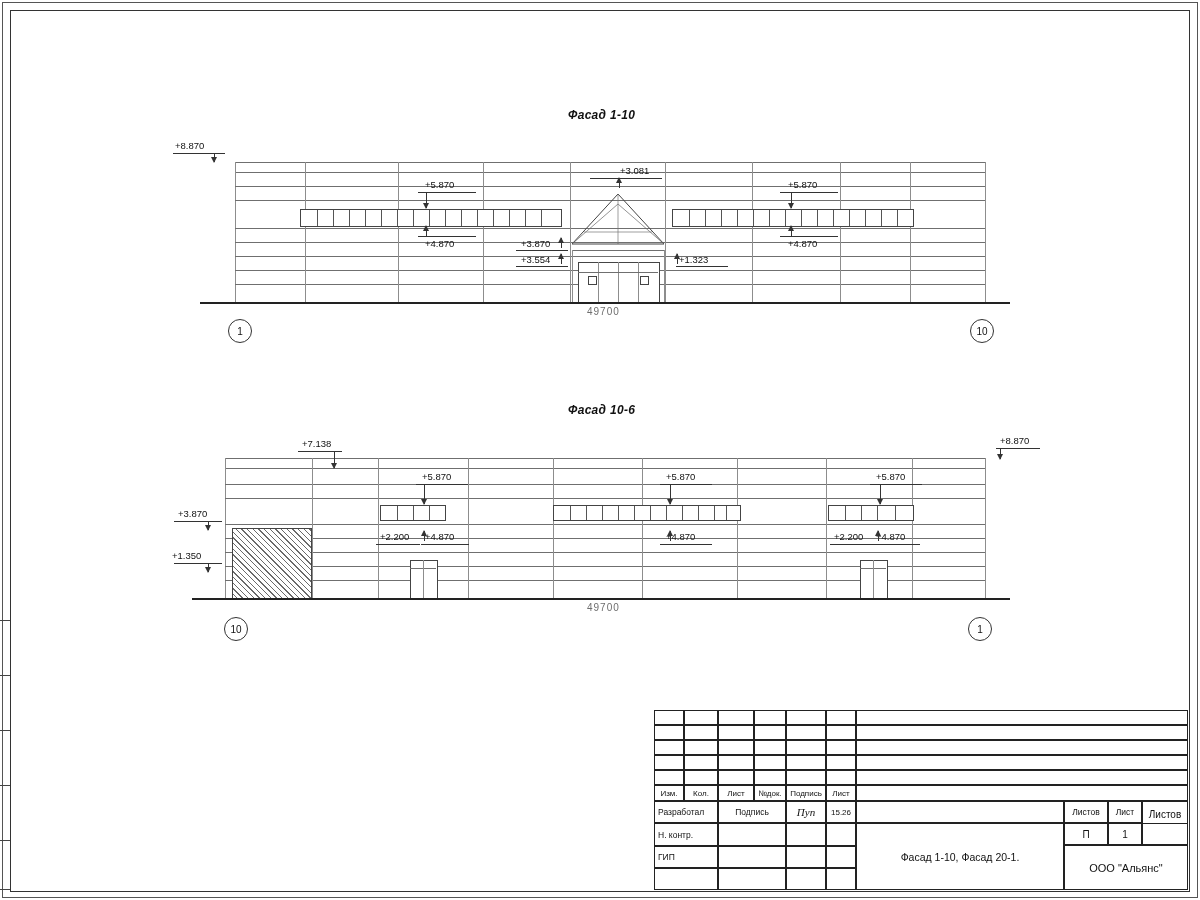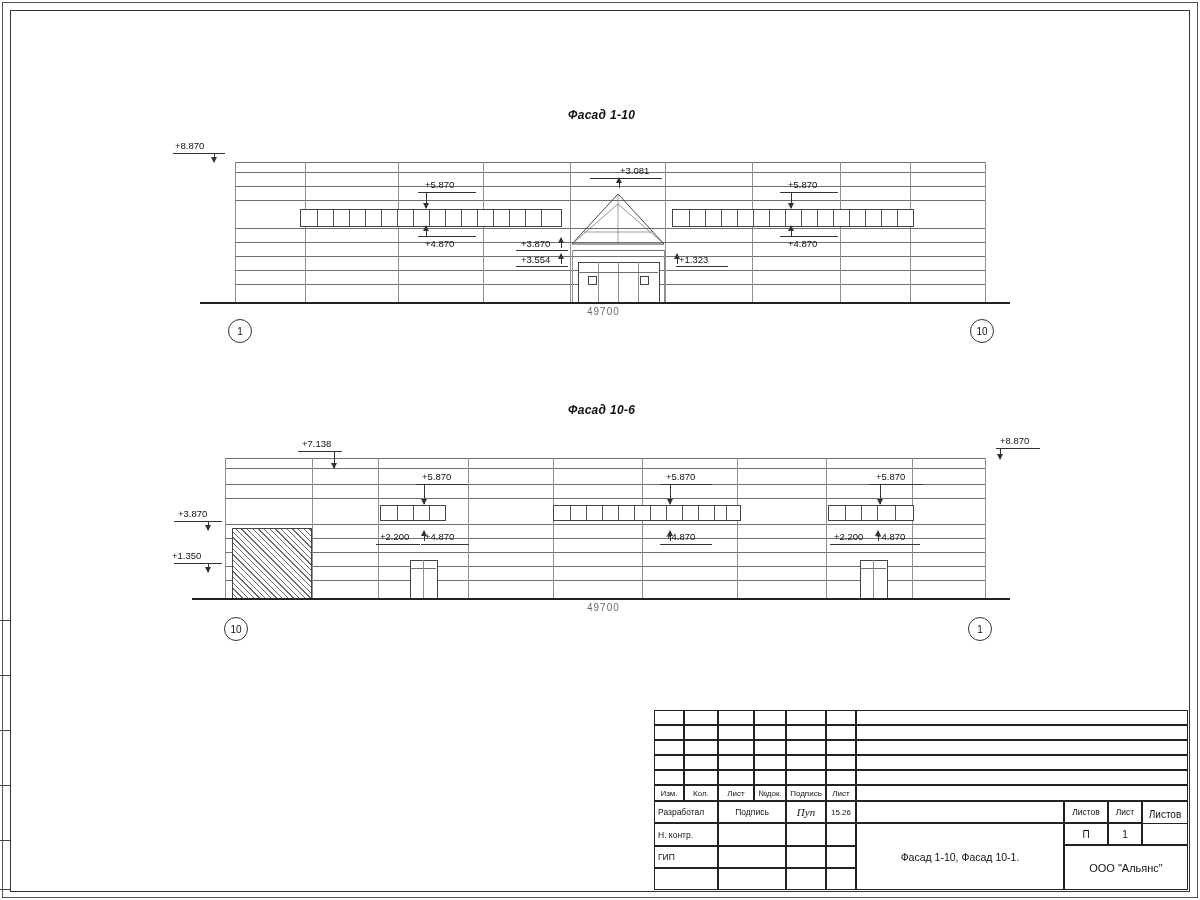--- a/index.html
+++ b/index.html
@@ -354,21 +354,21 @@
     <div class="tb-cell" style="left:1142px;top:801px;width:46px;height:27px;font-size:10px;">Листов</div>
 
     <div class="tb-cell" style="left:1064px;top:823px;width:44px;height:22px;font-size:10px;">П</div>
     <div class="tb-cell" style="left:1108px;top:823px;width:34px;height:22px;font-size:10px;">1</div>
     <div class="tb-cell" style="left:1142px;top:823px;width:46px;height:22px;font-size:10px;"></div>
 
     <div class="tb-cell left" style="left:654px;top:823px;width:64px;height:23px;font-size:8.5px;">Н. контр.</div>
     <div class="tb-cell" style="left:718px;top:823px;width:68px;height:23px;"></div>
     <div class="tb-cell" style="left:786px;top:823px;width:40px;height:23px;"></div>
     <div class="tb-cell" style="left:826px;top:823px;width:30px;height:23px;"></div>
-    <div class="tb-cell" style="left:856px;top:823px;width:208px;height:67px;font-size:10.5px;">Фасад 1-10, Фасад 10-1.</div>
+    <div class="tb-cell" style="left:856px;top:823px;width:208px;height:67px;font-size:10.5px;">Фасад 1-10, Фасад 20-1.</div>
 
     <div class="tb-cell left" style="left:654px;top:846px;width:64px;height:22px;font-size:8.5px;">ГИП</div>
     <div class="tb-cell" style="left:718px;top:846px;width:68px;height:22px;"></div>
     <div class="tb-cell" style="left:786px;top:846px;width:40px;height:22px;"></div>
     <div class="tb-cell" style="left:826px;top:846px;width:30px;height:22px;"></div>
 
     <div class="tb-cell left" style="left:654px;top:868px;width:64px;height:22px;"></div>
     <div class="tb-cell" style="left:718px;top:868px;width:68px;height:22px;"></div>
     <div class="tb-cell" style="left:786px;top:868px;width:40px;height:22px;"></div>
     <div class="tb-cell" style="left:826px;top:868px;width:30px;height:22px;"></div>

